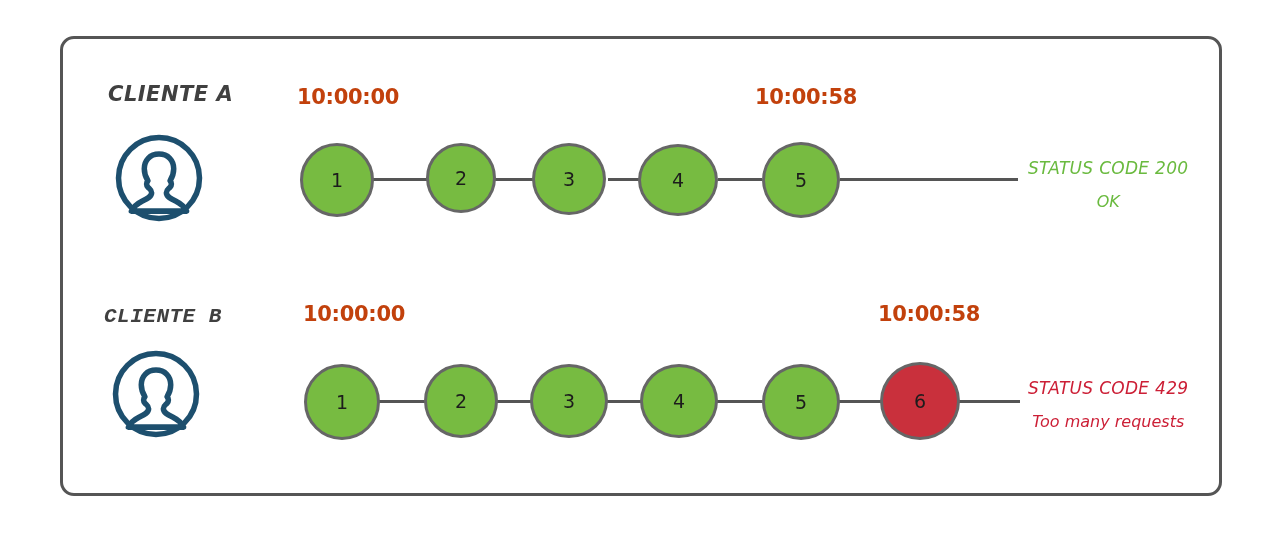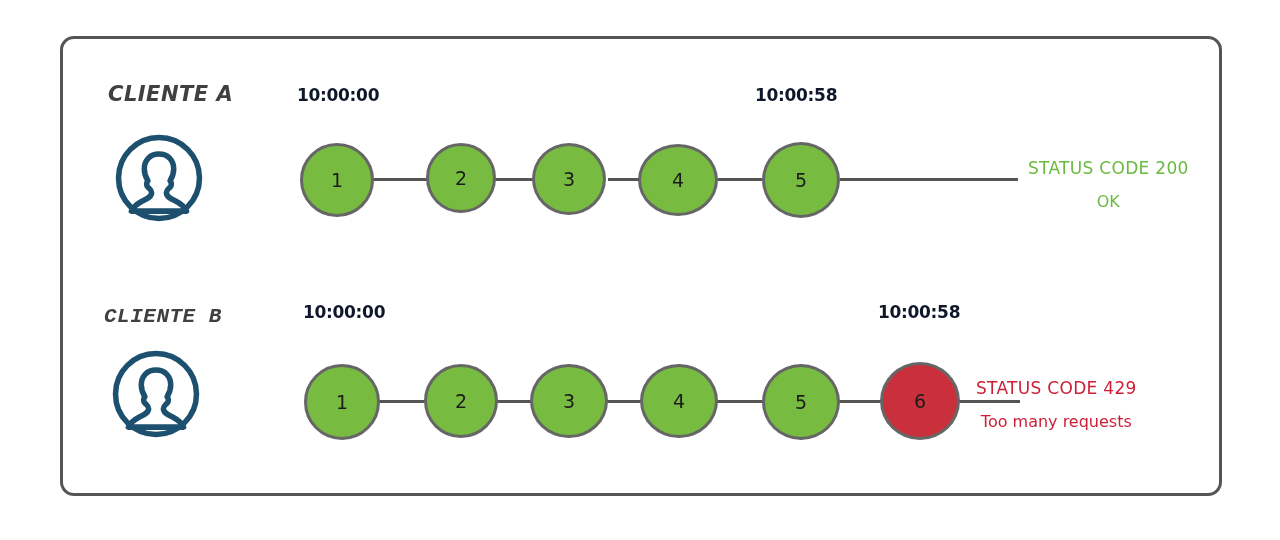--- a/index.html
+++ b/index.html
@@ -62,22 +62,22 @@
     position: absolute;
     width: 92px;
     height: 92px;
   }
 
   
   .timestamp {
     position: absolute;
     font-family: "DejaVu Sans", sans-serif;
     font-weight: bold;
-    font-size: 17px;
-    color: #0f172a;
+    font-size: 21px;
+    color: #c2410c;
     white-space: nowrap;
     letter-spacing: -0.3px;
   }
 
   
   .connector {
     position: absolute;
     height: 3px;
     background: #555555;
   }
@@ -97,20 +97,21 @@
     line-height: 1;
   }
   .node-ok  { background: #77bb41; }
   .node-err { background: #c9303c; }
 
   
   .status {
     position: absolute;
     white-space: nowrap;
     font-family: "DejaVu Sans", sans-serif;
+    font-style: italic;
     text-align: center;
   }
   .status-line1 {
     display: block;
     font-size: 17px;
     letter-spacing: 0.3px;
   }
   .status-line2 {
     display: block;
     font-size: 16px;
@@ -207,19 +208,19 @@
     <div class="connector" style="left:838px; top:400px; width:44px;"></div>
     <div class="connector" style="left:958px; top:400px; width:62px;"></div>
 
     <div class="node node-ok" style="left:304px; top:364px; width:76px; height:76px;">1</div>
     <div class="node node-ok" style="left:424px; top:364px; width:74px; height:74px;">2</div>
     <div class="node node-ok" style="left:530px; top:364px; width:78px; height:74px;">3</div>
     <div class="node node-ok" style="left:640px; top:364px; width:78px; height:74px;">4</div>
     <div class="node node-ok" style="left:762px; top:364px; width:78px; height:76px;">5</div>
     <div class="node node-err" style="left:880px; top:362px; width:80px; height:78px;">6</div>
 
-    <div class="status status-err" style="left:976px; top:378px;">
+    <div class="status status-err" style="left:1028px; top:378px;">
       <span class="status-line1">STATUS CODE 429</span>
       <span class="status-line2">Too many requests</span>
     </div>
   </div>
 
 </div>
 
 </body></html>

